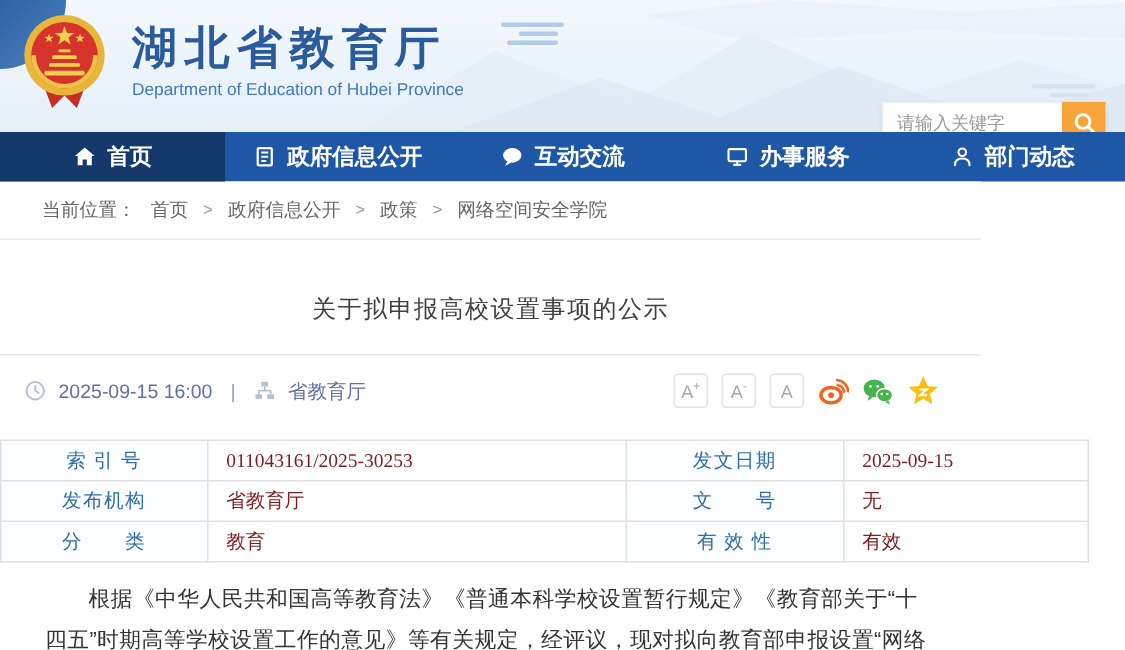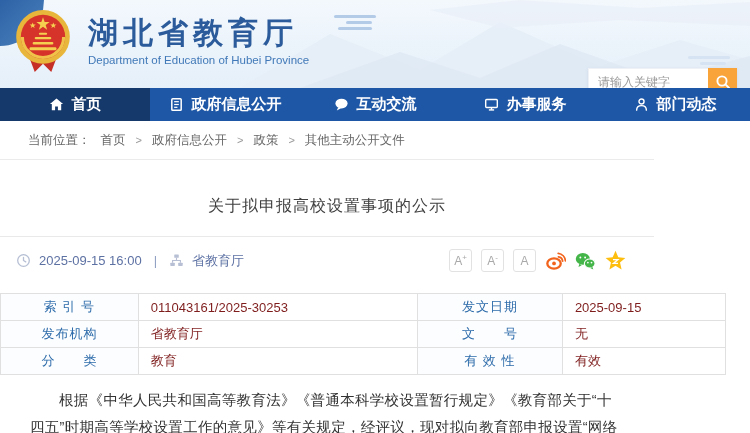--- a/index.html
+++ b/index.html
@@ -57,21 +57,21 @@
   .meta-left { display:flex; align-items:center; gap:8px; font-size:13px; color:#5d71a3; }
   .meta-left .bar { color:#8ea0c4; margin:0 4px; }
   .meta-right { display:flex; align-items:center; gap:9px; }
   .fbtn { width:23px; height:23px; border:1px solid #e2e2e2; border-radius:3px; background:#fff;
     color:#a9a9a9; font-size:12px; line-height:1; cursor:pointer;
     font-family:"Liberation Sans","DejaVu Sans",sans-serif; }
   .fbtn sup { font-size:8px; }
   .share { width:21px; height:21px; cursor:pointer; display:flex; align-items:center; justify-content:center; }
 
   
-  .info { width:726px; margin:9px auto 0; border-collapse:collapse; table-layout:fixed; }
+  .info { width:726px; margin:9px auto 0; border-collapse:collapse; table-layout:fixed;font-family:Liberation Serif, serif; }
   .info td { border:1px solid #e0e0e0; height:27px; font-size:13px; }
   .info td.lbl { width:19%; text-align:center; color:#2e6cab; background:#fcfdfe; letter-spacing:1px; }
   .info td.val { padding-left:12px; color:#7f1d1d; }
   .info td.val.v1 { width:38.5%; }
   .info td.lbl.l2 { width:20%; }
 
   
   .body-text { margin:12px 30px 0; font-size:14.5px; color:#333; line-height:27px;
     text-indent:2em; letter-spacing:0.3px; }
 </style>
@@ -169,21 +169,21 @@
   </nav>
 
   <div class="crumbs">
     <span class="pre">当前位置：</span>
     <a>首页</a>
     <span class="sep">&gt;</span>
     <a>政府信息公开</a>
     <span class="sep">&gt;</span>
     <a>政策</a>
     <span class="sep">&gt;</span>
-    <a>其他主动公开文件</a>
+    <a>网络空间安全学院</a>
   </div>
 
   <main>
     <h1 class="art-title">关于拟申报高校设置事项的公示</h1>
 
     <div class="meta">
       <div class="meta-left">
         <svg width="15" height="15" viewBox="0 0 16 16">
           <circle cx="8" cy="8" r="6.2" fill="none" stroke="#b6bfd4" stroke-width="1.4"></circle>
           <path d="M8 4.6 V8 l2.4 1.5" fill="none" stroke="#b6bfd4" stroke-width="1.4" stroke-linecap="round"></path>

